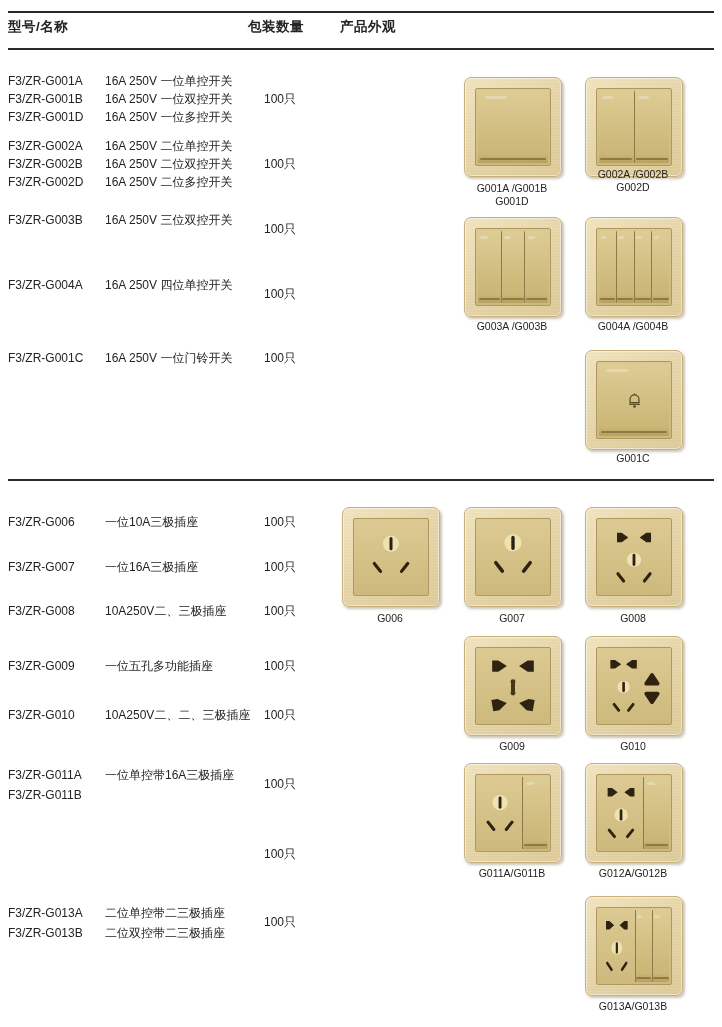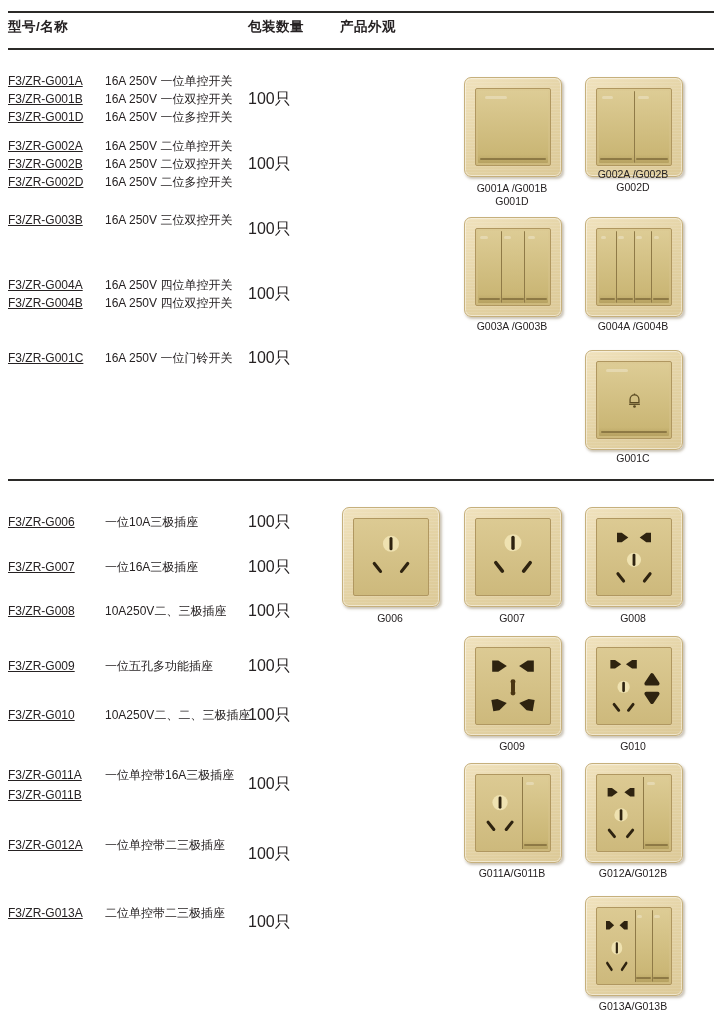--- a/index.html
+++ b/index.html
@@ -7,23 +7,23 @@
   .page{position:relative;width:722px;height:1027px;background:#ffffff;overflow:hidden;}
 
   
   .hline{position:absolute;left:8px;right:8px;height:2px;background:#2b2a28;}
   .hdr{position:absolute;top:18px;font-size:13.5px;font-weight:bold;letter-spacing:.5px;}
 
   
   .grp{position:absolute;left:8px;}
   .row{display:flex;font-size:12px;line-height:18px;}
   .row20{line-height:20px;}
-  .model{width:97px;white-space:nowrap;text-decoration:underline;}
+  .model{width:97px;white-space:nowrap;}
   .desc{width:158px;white-space:nowrap;overflow:hidden;}
-  .qty{position:absolute;left:240px;font-size:16px;line-height:18px;white-space:nowrap;}
+  .qty{position:absolute;left:256px;font-size:12px;line-height:18px;white-space:nowrap;}
 
   
   .plate{position:absolute;width:96px;height:98px;border-radius:7px;
     background:linear-gradient(145deg,#f0e2bd,#e3d2a4 55%,#dcc997);
     background-image:repeating-linear-gradient(0deg,rgba(255,255,255,.10) 0 1px,rgba(0,0,0,0) 1px 3px),
       linear-gradient(145deg,#f0e2bd,#e3d2a4 55%,#dcc997);
     border:1px solid #c6b07c;
     box-shadow:1.5px 2px 2.5px rgba(110,90,50,.35), inset 0 0 0 1px rgba(255,255,255,.45);}
   .recess{position:absolute;inset:10px;border:1px solid #b09760;border-radius:2px;
     background:linear-gradient(180deg,#dcca93,#cdb97c);display:flex;padding:2px;}
@@ -94,24 +94,20 @@
       <div class="desc">16A 250V 三位双控开关</div>
     </div>
     <div class="qty" style="top:9px">100只</div>
   </div>
 
   <div class="grp" style="top:276px">
     <div class="row">
       <div class="model">F3/ZR-G004A</div>
       <div class="desc">16A 250V 四位单控开关</div>
     </div>
-    <div class="row">
-      <div class="model">F3/ZR-G004B</div>
-      <div class="desc">16A 250V 四位双控开关</div>
-    </div>
     <div class="qty" style="top:9px">100只</div>
   </div>
 
   <div class="grp" style="top:349px">
     <div class="row">
       <div class="model">F3/ZR-G001C</div>
       <div class="desc">16A 250V 一位门铃开关</div>
     </div>
     <div class="qty" style="top:0">100只</div>
   </div>
@@ -161,31 +157,31 @@
       <div class="model">F3/ZR-G011A</div>
       <div class="desc">一位单控带16A三极插座</div>
     </div>
     <div class="row row20">
       <div class="model">F3/ZR-G011B</div>
     </div>
     <div class="qty" style="top:10px">100只</div>
   </div>
 
   <div class="grp" style="top:835px">
-    <div class="row row20">
-      <div class="model">F3/ZR-G012A</div>
-      <div class="desc">一位单控带二三极插座</div>
-    </div>
     <div class="qty" style="top:10px">100只</div>
   </div>
 
   <div class="grp" style="top:903px">
     <div class="row row20">
       <div class="model">F3/ZR-G013A</div>
       <div class="desc">二位单控带二三极插座</div>
+    </div>
+    <div class="row row20">
+      <div class="model">F3/ZR-G013B</div>
+      <div class="desc">二位双控带二三极插座</div>
     </div>
     <div class="qty" style="top:10px">100只</div>
   </div>
 
   <div class="plate" style="left:464px;top:77px">
     <div class="recess">
       <div class="rocker"></div>
     </div>
   </div>
   <div class="plate" style="left:585px;top:77px">

